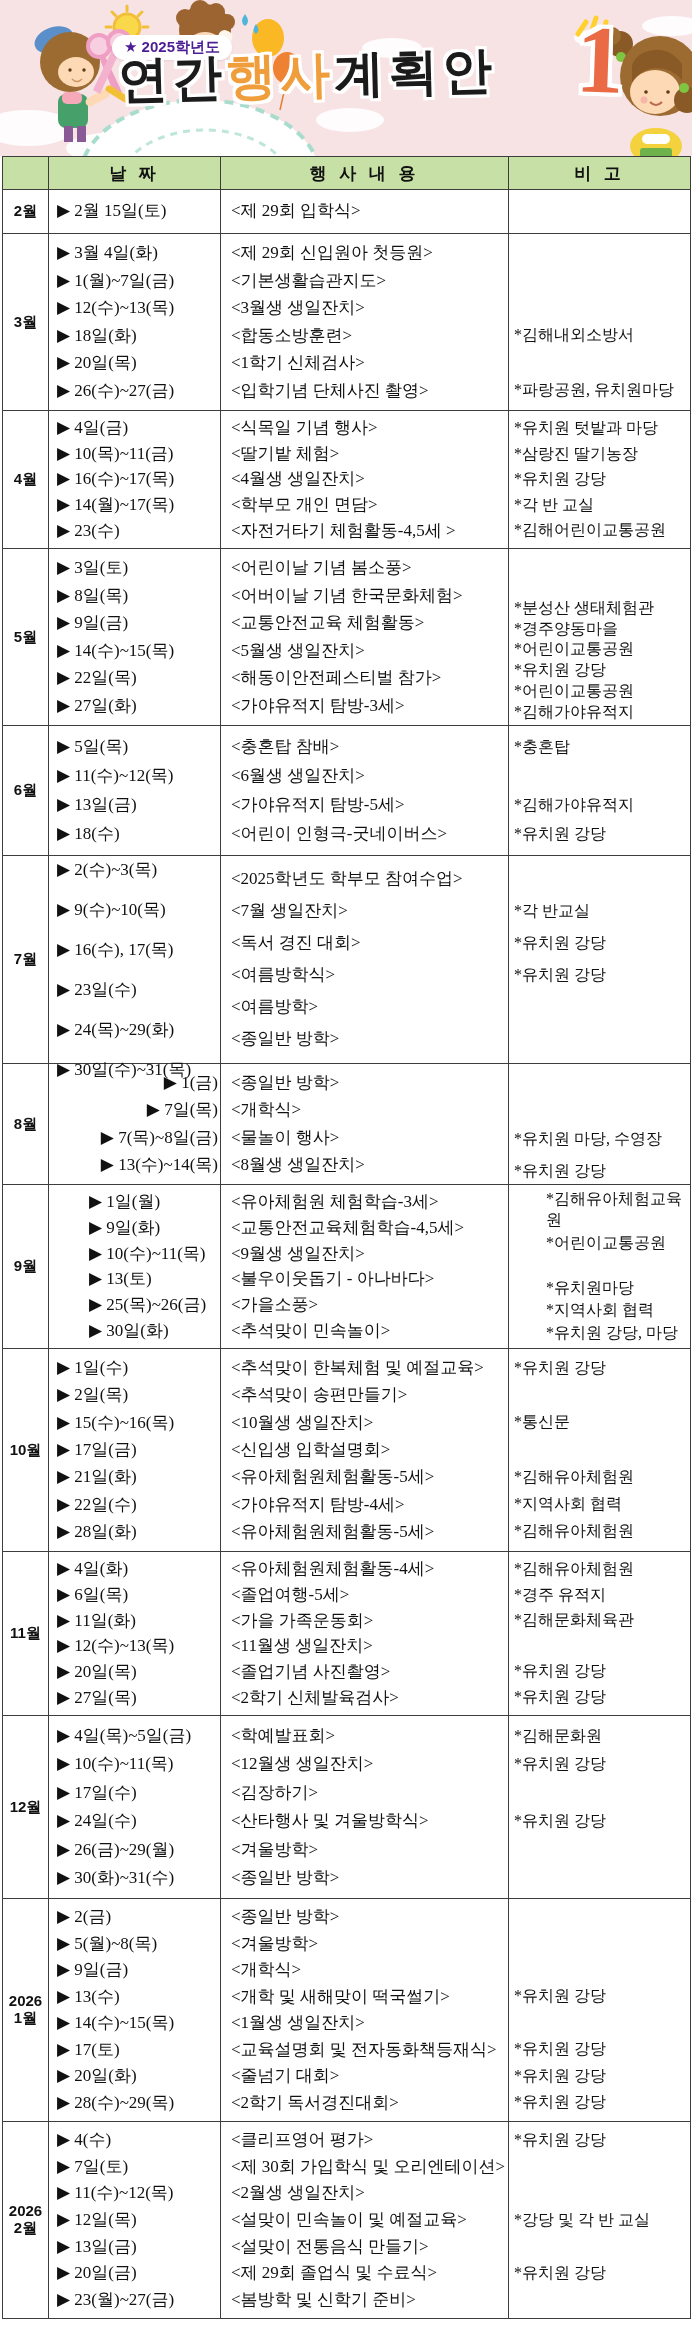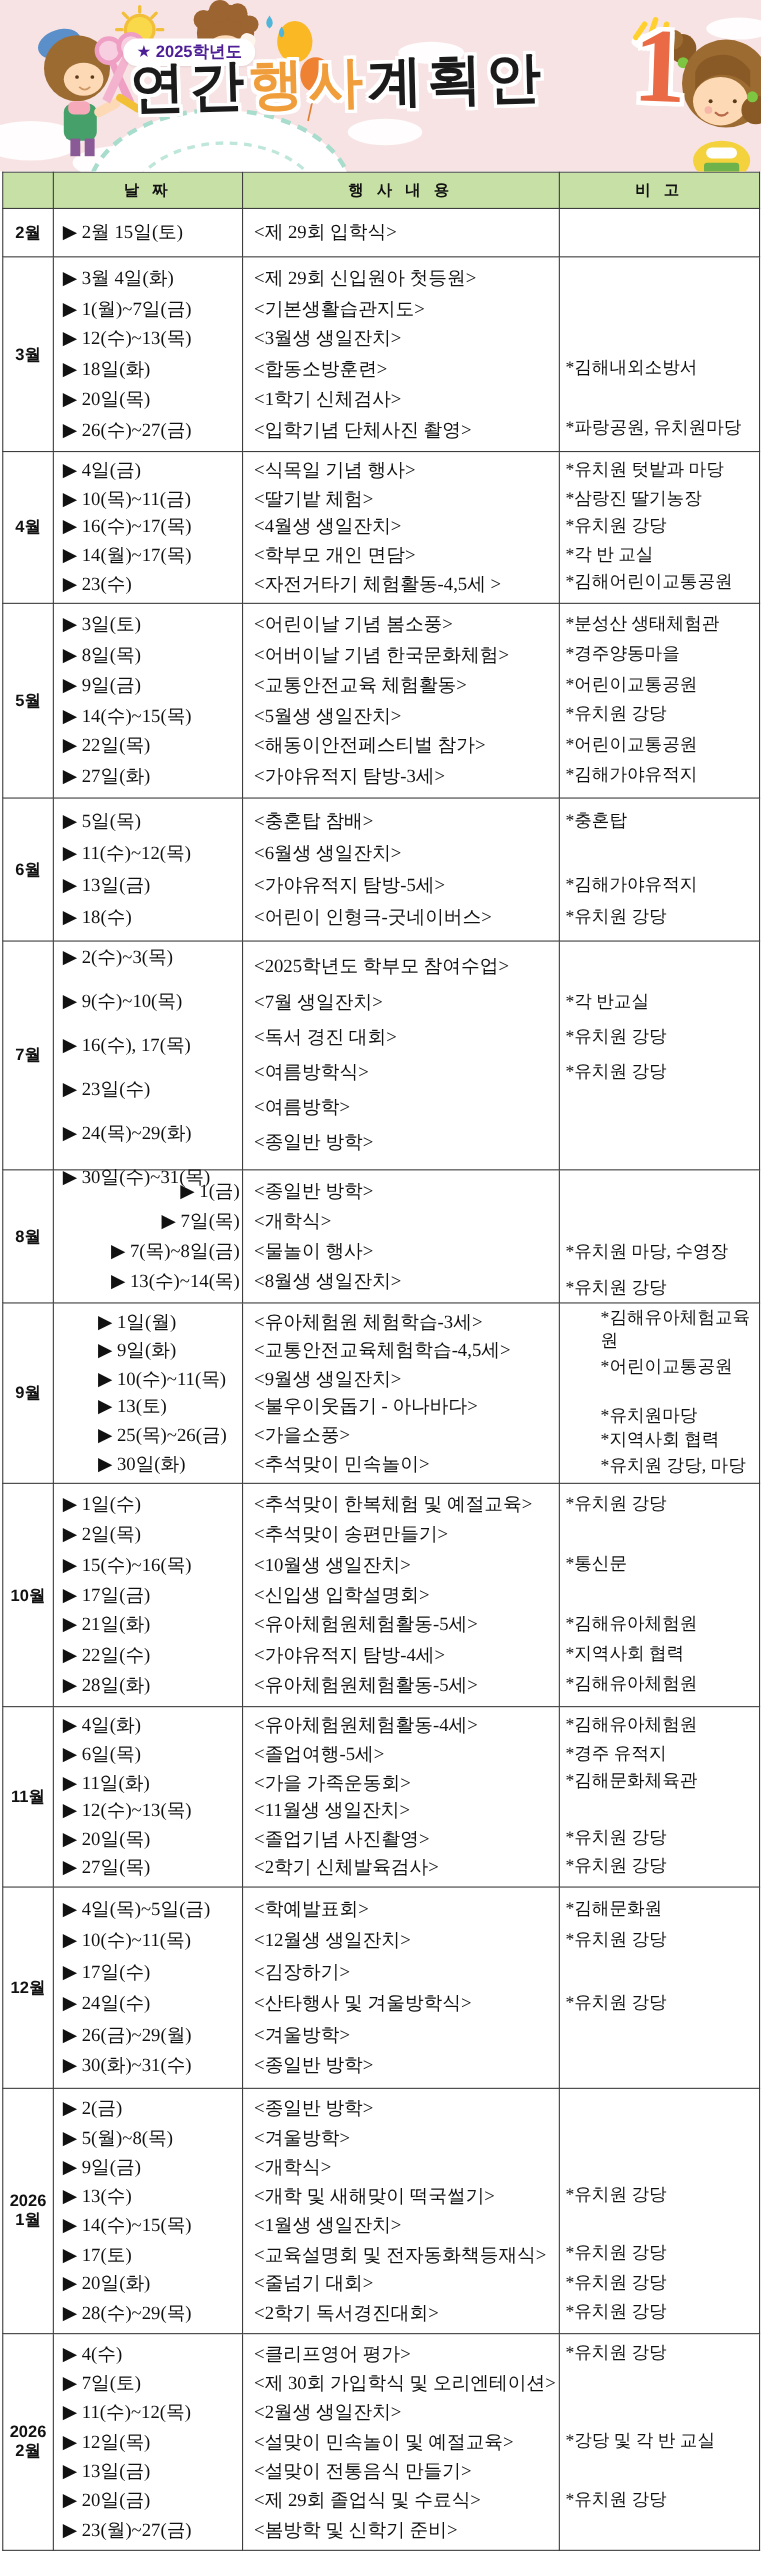--- a/index.html
+++ b/index.html
@@ -54,21 +54,21 @@
     border:1.6px solid #3d3d3d;
   }
   col.month{width:46px;}
   col.date{width:172px;}
   col.event{width:288px;}
   col.note{width:182px;}
   thead th{
     background:#c7e0a5;
     height:30px;
     font-family:"Liberation Sans","DejaVu Sans",sans-serif;
-    font-size:14px;font-weight:bold;color:#111;
+    font-size:17px;font-weight:bold;color:#111;
     letter-spacing:4px;text-align:center;
   }
   td.c-month{
     text-align:center;vertical-align:middle;
     font-family:"Liberation Sans","DejaVu Sans",sans-serif;
     font-size:15px;font-weight:bold;
   }
   td.c-dates,td.c-events,td.c-notes{vertical-align:middle;padding:0;}
   .lines{
     display:flex;flex-direction:column;justify-content:space-evenly;
@@ -313,21 +313,21 @@
           <div class="lines" style="height: 171px;">
             <div class="ln">&lt;어린이날 기념 봄소풍&gt;</div>
             <div class="ln">&lt;어버이날 기념 한국문화체험&gt;</div>
             <div class="ln">&lt;교통안전교육 체험활동&gt;</div>
             <div class="ln">&lt;5월생 생일잔치&gt;</div>
             <div class="ln">&lt;해동이안전페스티벌 참가&gt;</div>
             <div class="ln">&lt;가야유적지 탐방-3세&gt;</div>
           </div>
         </td>
         <td class="c-notes">
-          <div class="lines" style="height: 171px;">
+          <div class="lines" style="height: 171px; justify-content: flex-end;">
             <div class="ln">*분성산 생태체험관</div>
             <div class="ln">*경주양동마을</div>
             <div class="ln">*어린이교통공원</div>
             <div class="ln">*유치원 강당</div>
             <div class="ln">*어린이교통공원</div>
             <div class="ln">*김해가야유적지</div>
           </div>
         </td>
       </tr>
       <tr style="height: 130px;">

